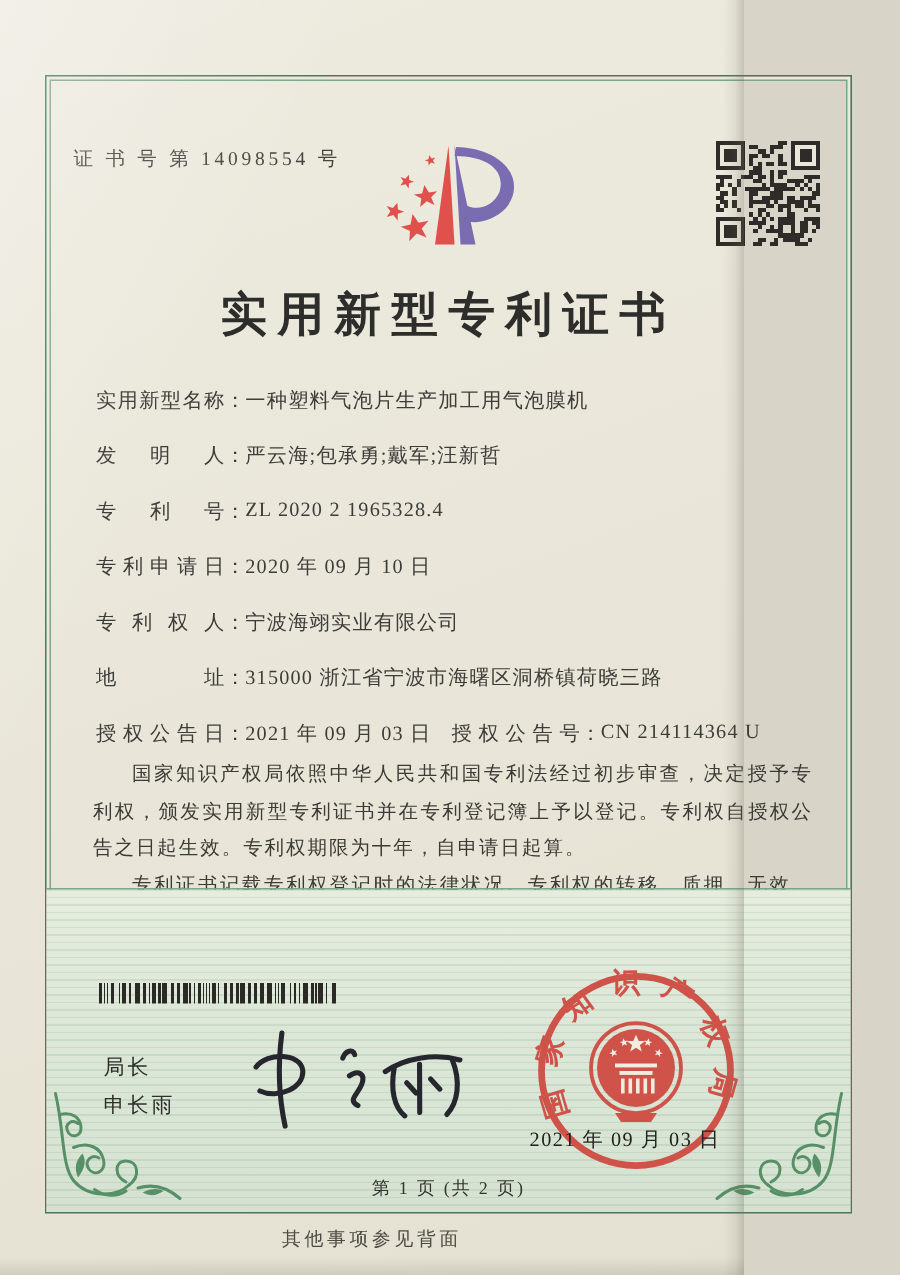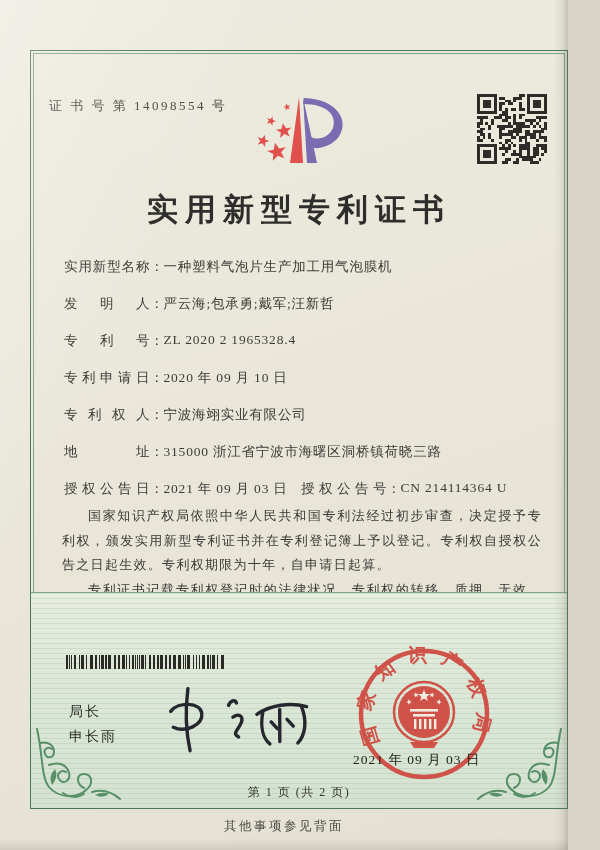--- a/index.html
+++ b/index.html
@@ -2,21 +2,21 @@
 <html><head>
 <meta charset="utf-8">
 <style>
   html,body{margin:0;padding:0;}
   body{
     width:600px;height:850px;overflow:hidden;
     font-family:"Liberation Serif","DejaVu Serif",serif;
     background:#d8d5c8;
   }
   .photo{
-    position:relative;width:568px;height:850px;
+    position:relative;width:496px;height:850px;
     background:linear-gradient(160deg,#edeadf 0%,#eae7da 45%,#e4e1d2 100%);
   }
   
   .photo::after{
     content:"";position:absolute;inset:0;pointer-events:none;
     background:
       linear-gradient(270deg,rgba(110,105,90,.30) 0,rgba(110,105,90,.10) 6px,transparent 14px),
       linear-gradient(0deg,rgba(110,105,90,.18) 0,transparent 12px),
       linear-gradient(115deg,rgba(255,255,255,.28) 0,transparent 28%);
   }

